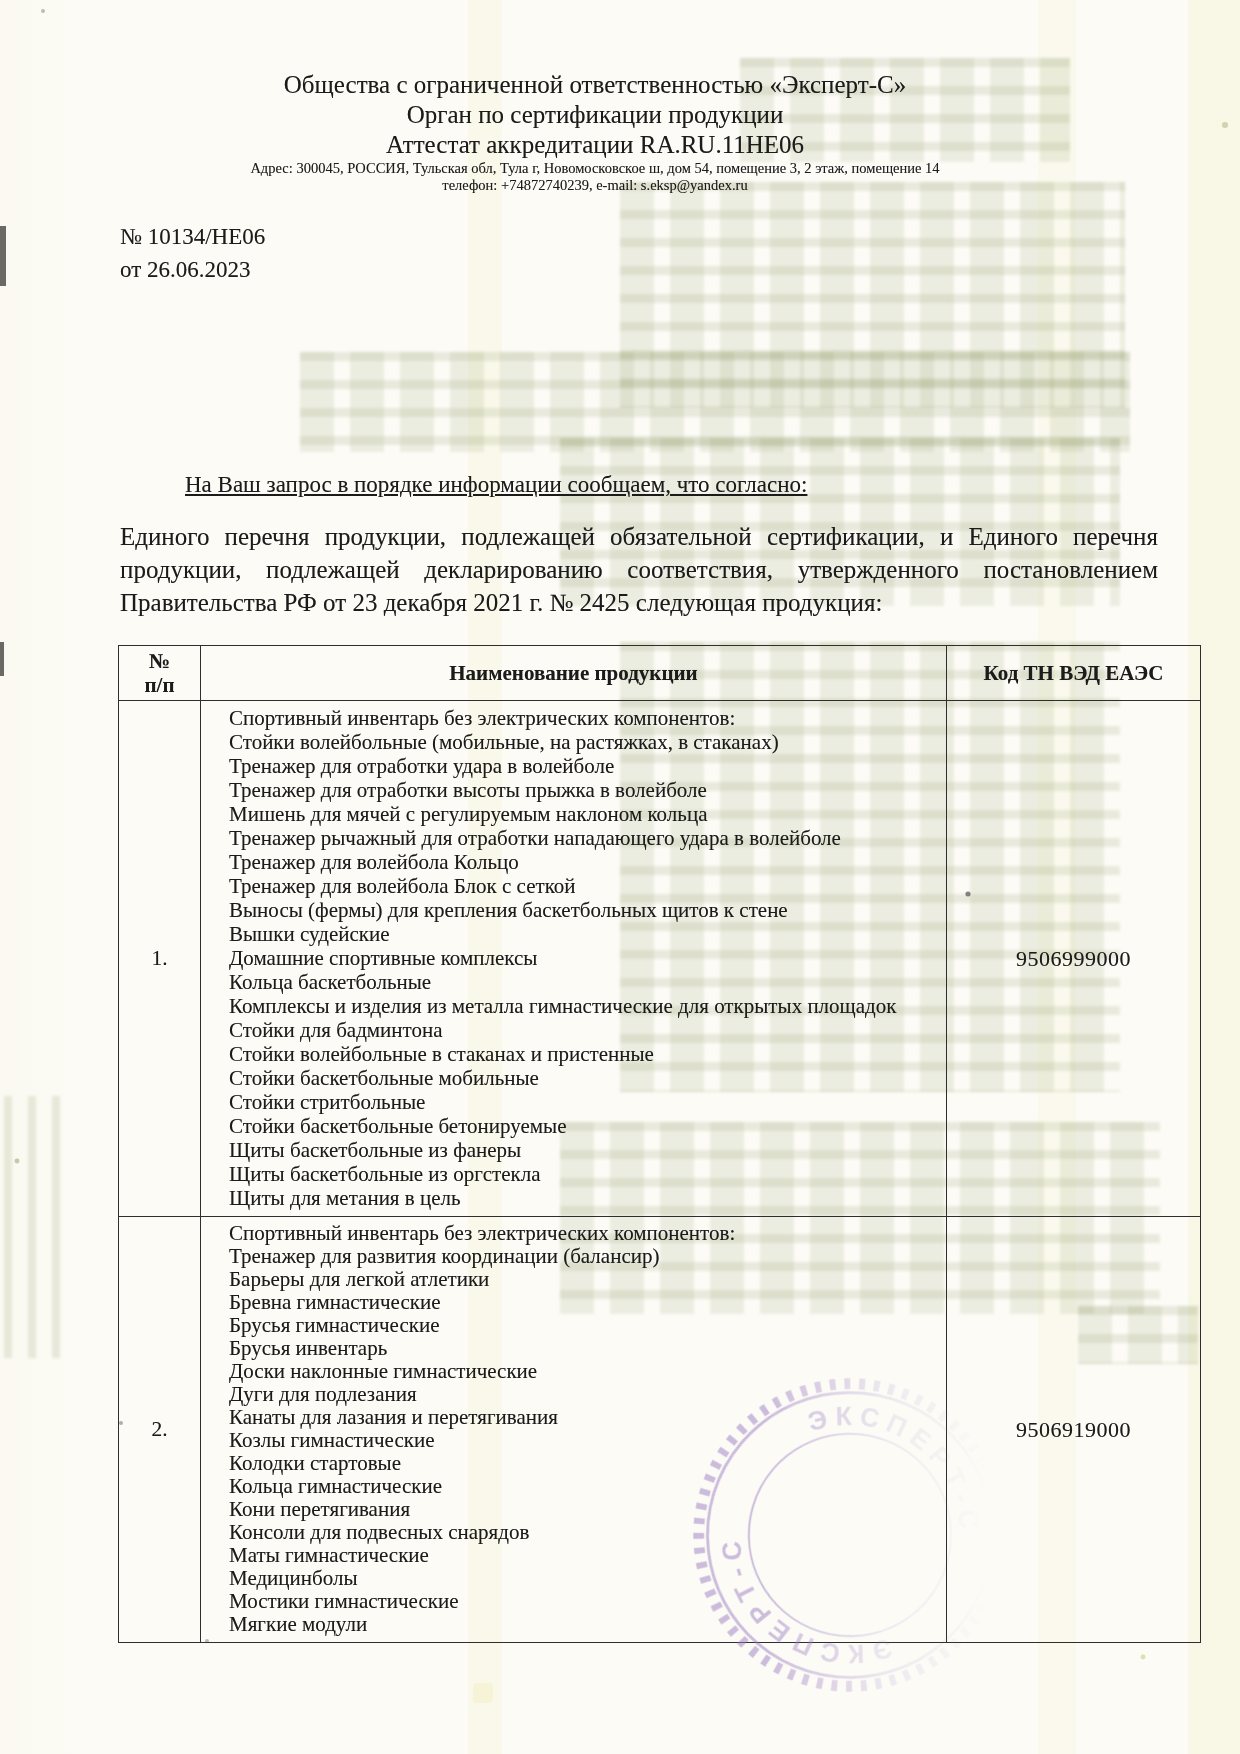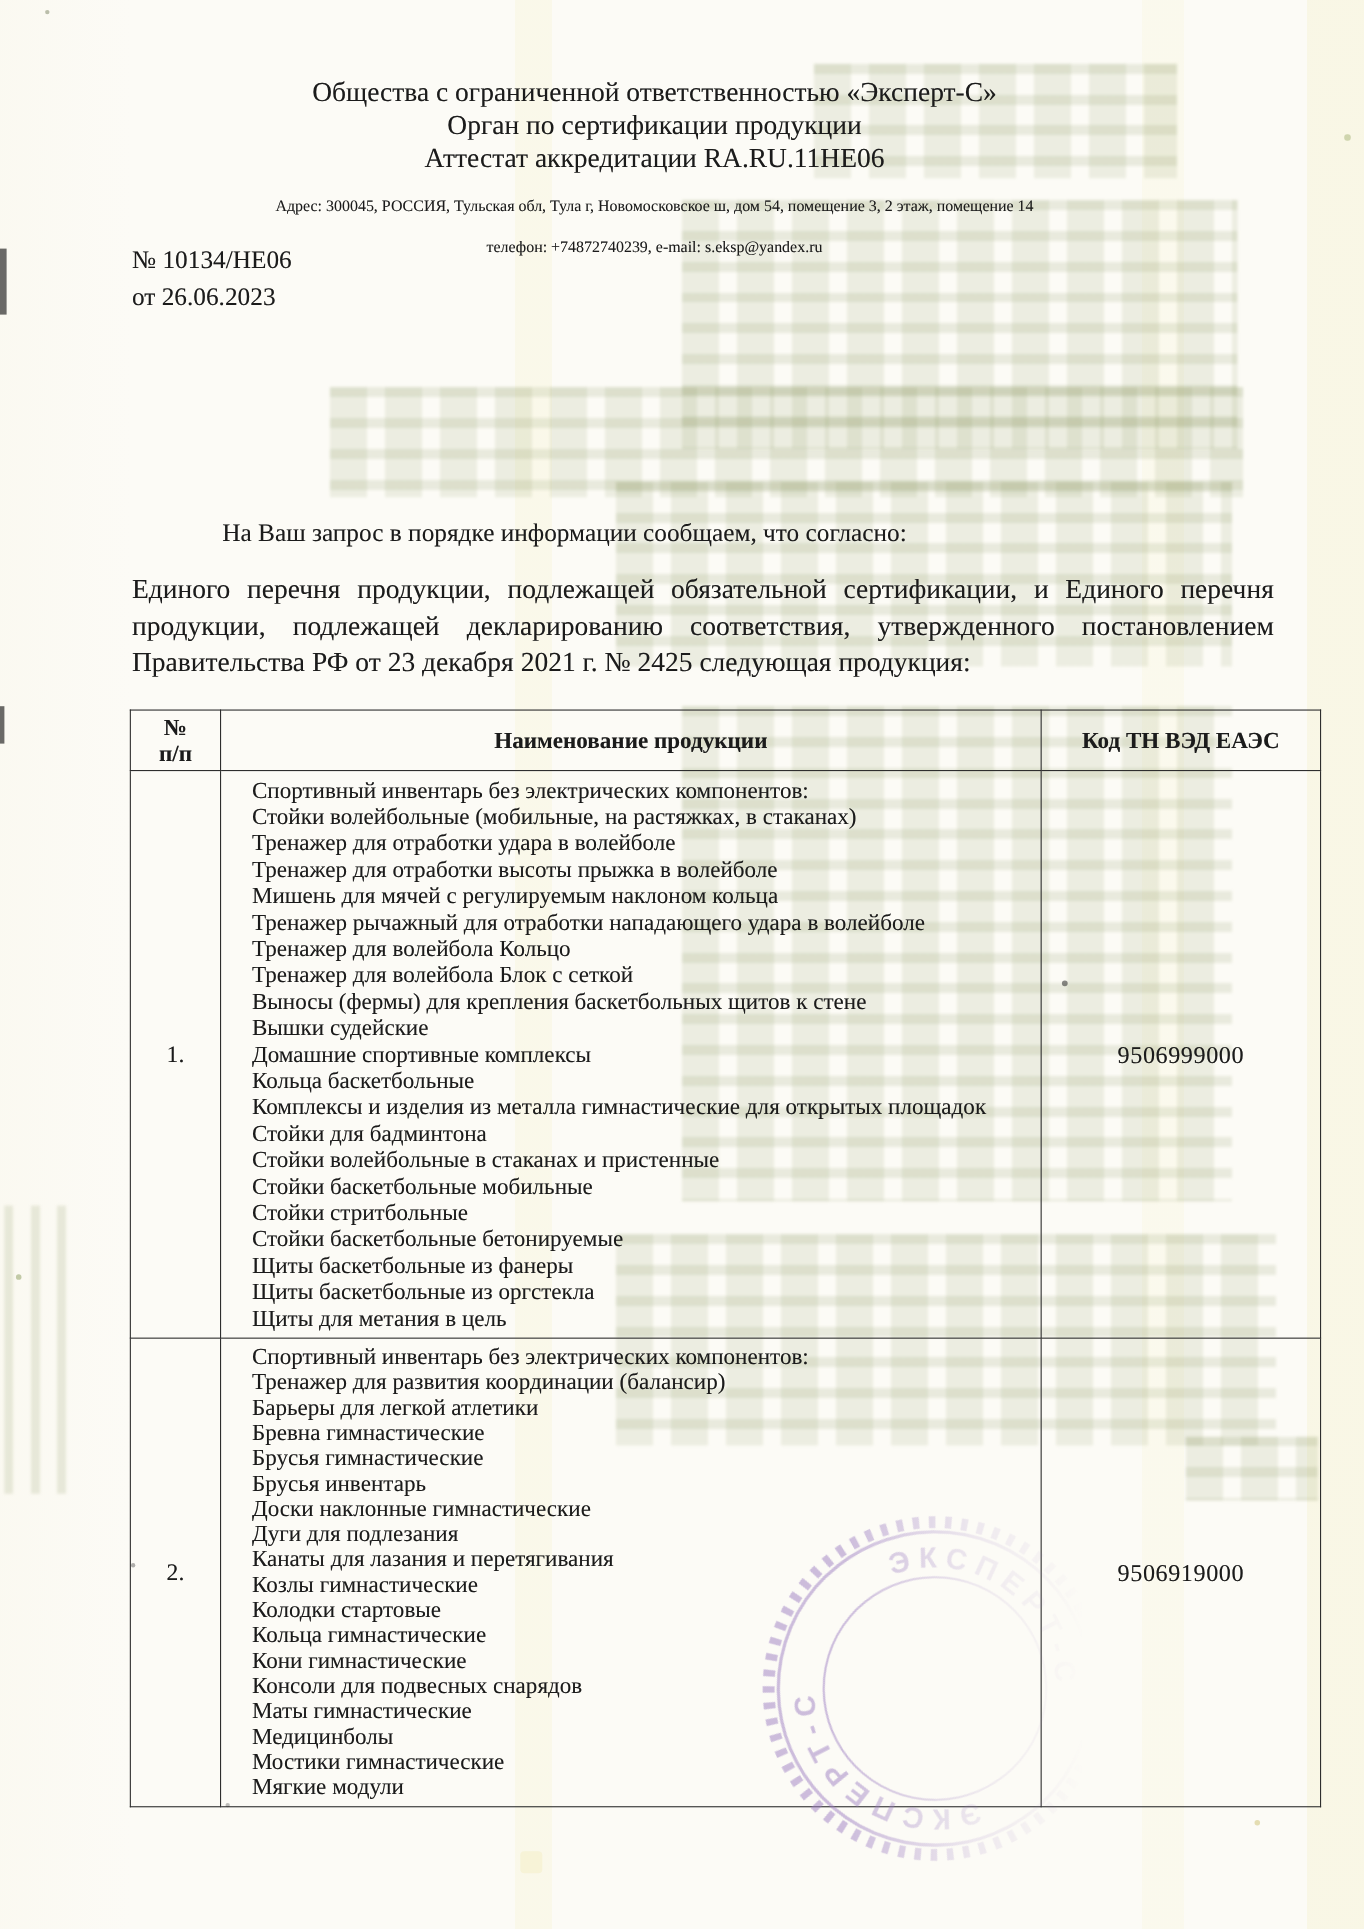--- a/index.html
+++ b/index.html
@@ -22,29 +22,29 @@
       linear-gradient(90deg,
         transparent 0 468px, rgba(232,222,125,.10) 468px 502px,
         transparent 502px 1038px, rgba(236,226,132,.08) 1038px 1076px,
         transparent 1076px 1188px, rgba(228,218,120,.13) 1188px 1240px);
   }
   .txt{ text-shadow:0 0 .4px rgba(20,20,20,.35); }
 
   
   .doc-header{position:absolute;left:112px;right:162px;top:70px;text-align:center;z-index:3;}
   .doc-header .big{font-size:25px;line-height:30px;}
-  .doc-header .small{font-size:14.5px;line-height:17px;margin-top:20px;}
+  .doc-header .small{font-size:14.5px;line-height:17px;}
   .doc-header .small:first-of-type{margin-top:3px;}
 
   
   .ref-block{position:absolute;left:120px;top:220px;font-size:23px;line-height:33px;z-index:3;}
   .recipient-block{position:absolute;left:545px;top:222px;font-size:23px;line-height:32px;z-index:3;}
 
   
-  .intro{position:absolute;left:137px;top:446px;width:1040px;font-size:23px;line-height:32px;text-indent:65px;z-index:3;}
+  .intro{position:absolute;left:120px;top:446px;width:1040px;font-size:23px;line-height:32px;text-indent:65px;z-index:3;text-decoration:underline;}
   .legal{position:absolute;left:120px;top:520px;width:1038px;font-size:25px;z-index:3;}
   .legal .jline{line-height:33px;text-align:justify;text-align-last:justify;}
   .legal .jline.last{text-align-last:left;}
 
   
   table.products{
     position:absolute;left:118px;top:645px;width:1082px;z-index:3;
     border-collapse:collapse;table-layout:fixed;
   }
   .products col.c1{width:82px;} .products col.c2{width:746px;} .products col.c3{width:254px;}
@@ -188,21 +188,21 @@
             <div class="cell-line">Барьеры для легкой атлетики</div>
             <div class="cell-line">Бревна гимнастические</div>
             <div class="cell-line">Брусья гимнастические</div>
             <div class="cell-line">Брусья инвентарь</div>
             <div class="cell-line">Доски наклонные гимнастические</div>
             <div class="cell-line">Дуги для подлезания</div>
             <div class="cell-line">Канаты для лазания и перетягивания</div>
             <div class="cell-line">Козлы гимнастические</div>
             <div class="cell-line">Колодки стартовые</div>
             <div class="cell-line">Кольца гимнастические</div>
-            <div class="cell-line">Кони гимнастические</div>
+            <div class="cell-line">Кони перетягивания</div>
             <div class="cell-line">Консоли для подвесных снарядов</div>
             <div class="cell-line">Маты гимнастические</div>
             <div class="cell-line">Медицинболы</div>
             <div class="cell-line">Мостики гимнастические</div>
             <div class="cell-line">Мягкие модули</div>
           </td>
         <td class="code txt">9506919000</td>
       </tr>
     </tbody>
   </table>

